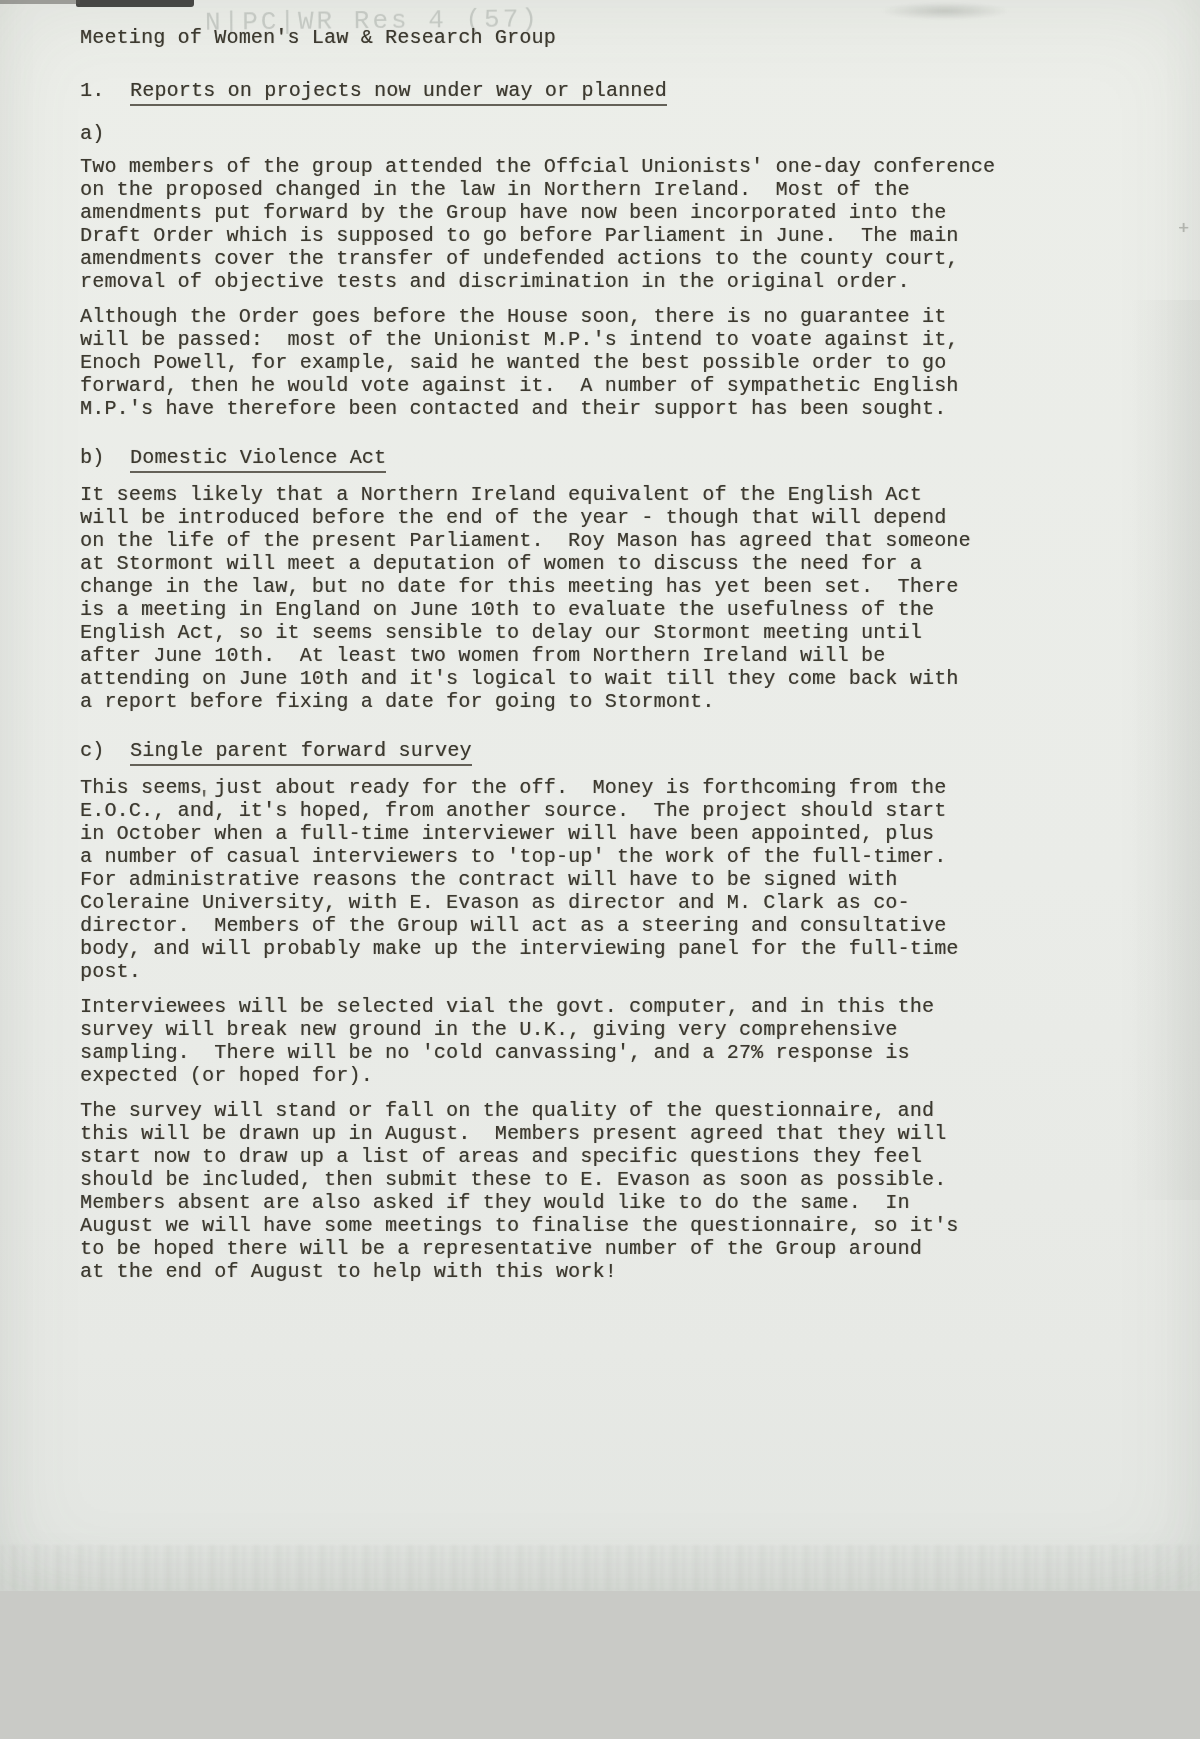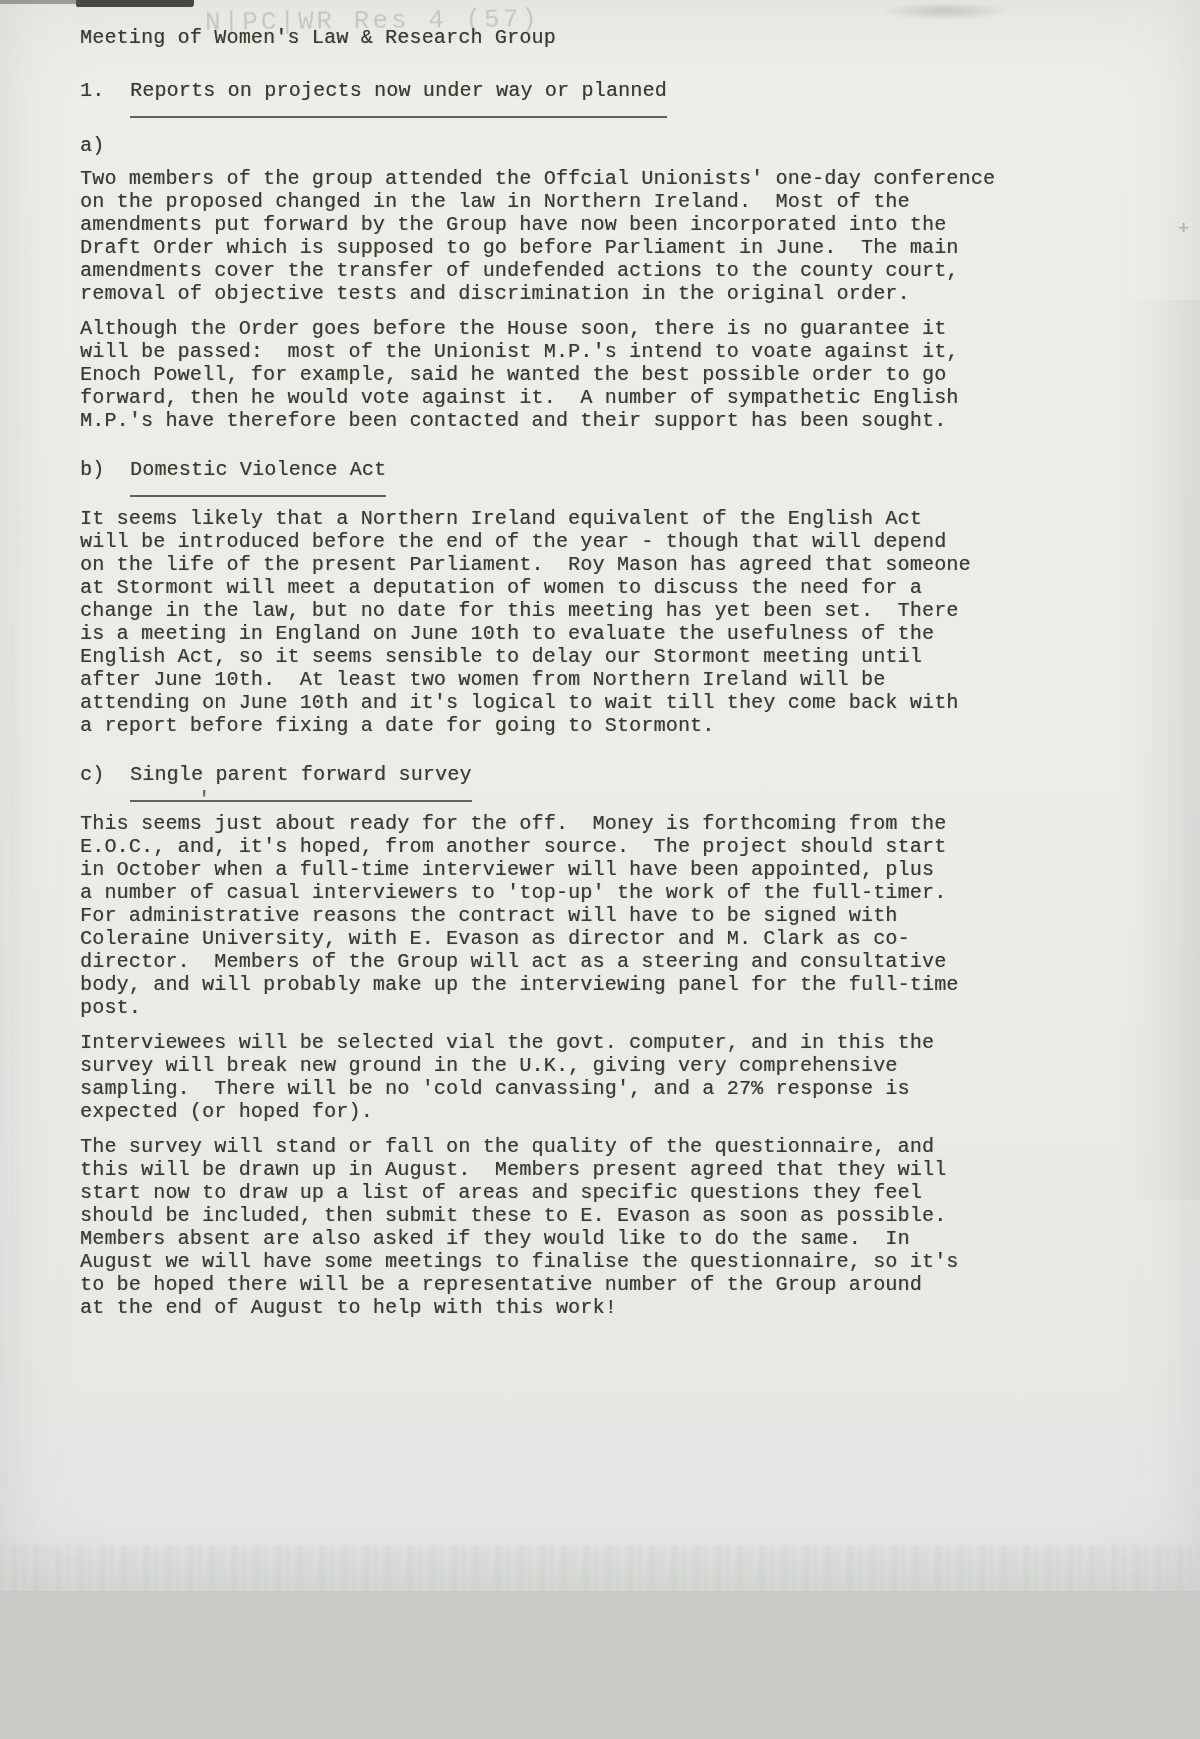--- a/index.html
+++ b/index.html
@@ -40,21 +40,21 @@
   .heading-row {
     display: flex;
     margin: 26px 0 10px 0;
   }
   .heading-row .num {
     width: 50px;
     flex: 0 0 50px;
   }
   .heading-row .hd {
     border-bottom: 2px solid rgba(62,58,48,0.78);
-    padding-bottom: 14px;
+    padding-bottom: 2px;
   }
   .heading-row.sub { margin: 16px 0 10px 0; }
   .header-block { margin-bottom: 0; }
   .sect1 { margin-top: 30px; }
   
   .pencil-note {
     position: absolute;
     left: 205px;
     top: 6px;
     font-size: 26px;

